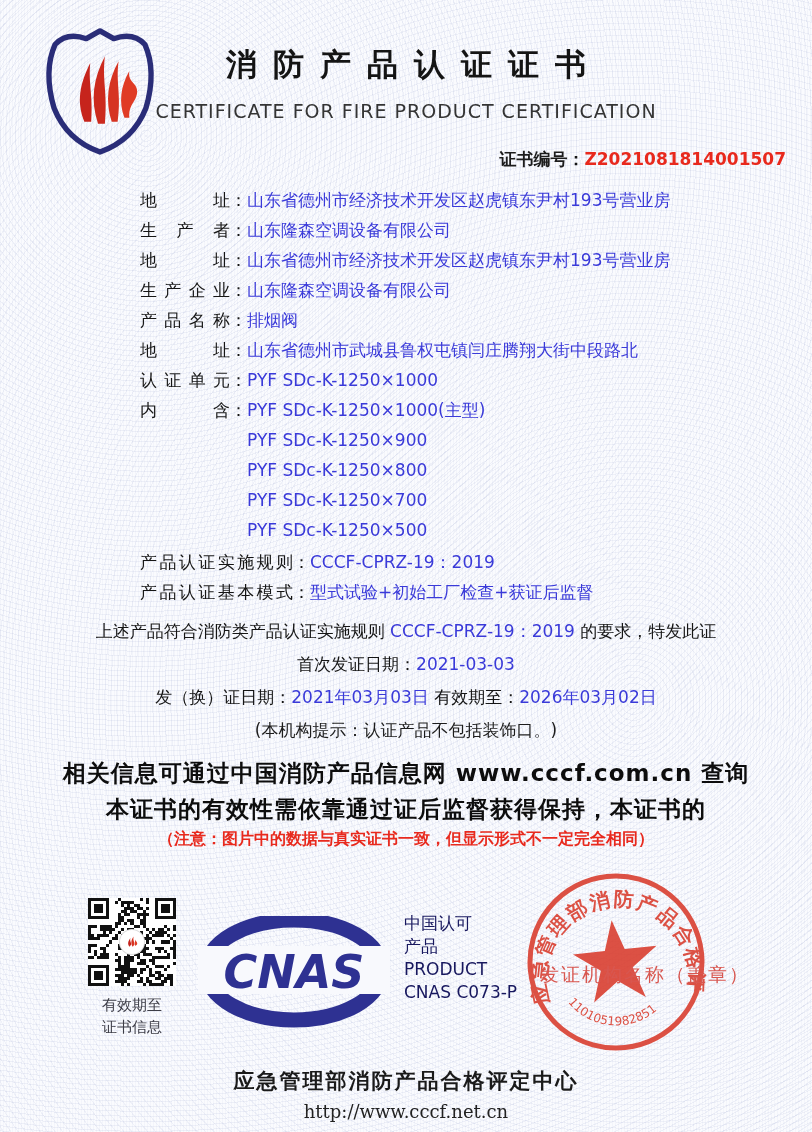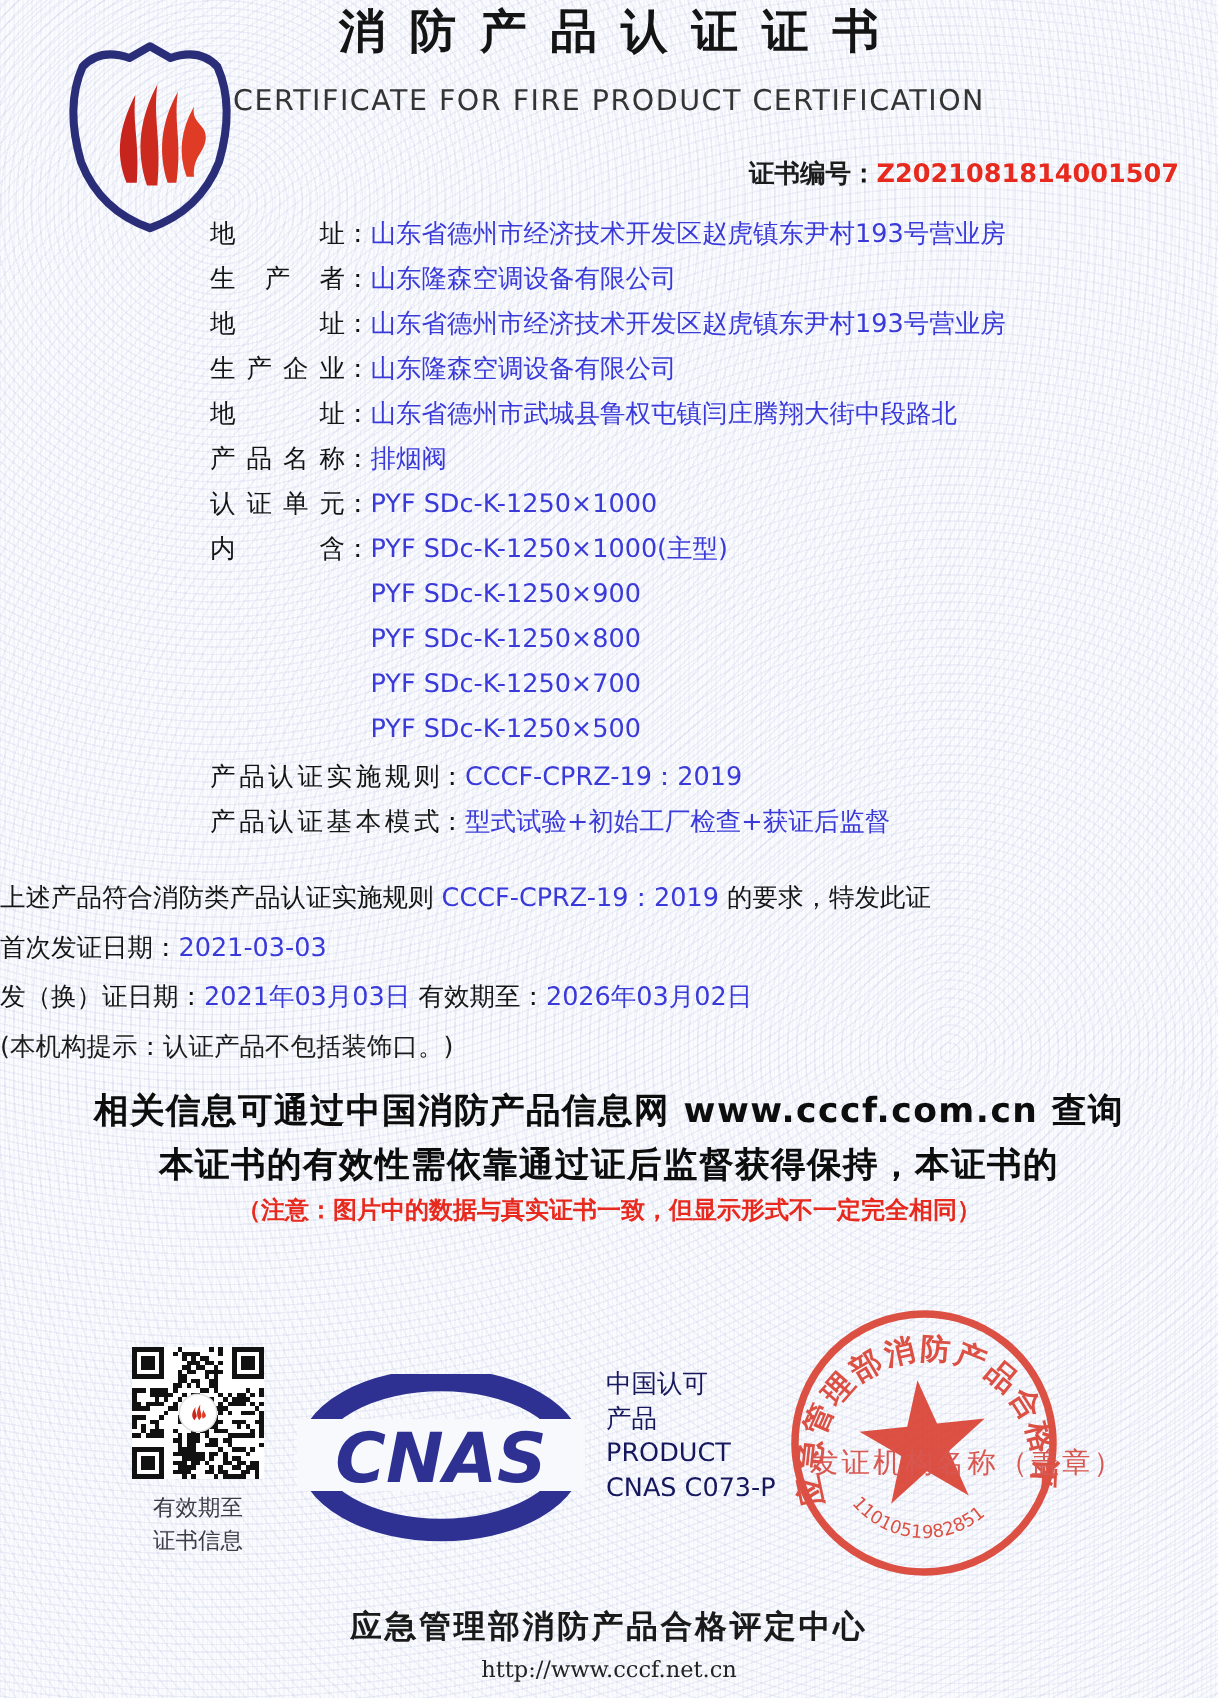--- a/index.html
+++ b/index.html
@@ -7,33 +7,33 @@
     position:relative;width:812px;height:1132px;margin:0 auto;overflow:hidden;
     font-family:"DejaVu Sans","Liberation Sans",sans-serif;
     color:#1c1c1c;
     background-color:#fafbfe;
     background-image:
       repeating-radial-gradient(circle at 18% 12%, rgba(120,135,190,.10) 0 1px, rgba(255,255,255,0) 1px 5px),
       repeating-radial-gradient(circle at 78% 62%, rgba(120,135,190,.09) 0 1px, rgba(255,255,255,0) 1px 6px),
       repeating-linear-gradient(90deg, rgba(130,140,200,.06) 0 1px, transparent 1px 3px);
   }
   .shield{position:absolute;left:36px;top:24px;width:128px;height:132px;}
-  .title-wrap{text-align:center;}
+  .title-wrap{padding-top:44px;text-align:center;}
   .title{font-size:31px;font-weight:bold;letter-spacing:16px;text-indent:16px;color:#141414;}
   .subtitle{margin-top:14px;font-size:19px;letter-spacing:1px;color:#343434;}
   .certno-row{margin-top:26px;padding-right:26px;text-align:right;font-size:17px;font-weight:bold;}
   .certno-val{color:#e8291d;}
   .fields{margin:14px 0 0 140px;font-size:17px;}
   .frow{height:30px;line-height:30px;white-space:nowrap;}
   .lbl{display:inline-block;width:90px;text-align:justify;text-align-last:justify;white-space:nowrap;vertical-align:top;color:#151515;font-weight:500;}
   .lbl-wide{display:inline-block;width:153px;text-align:justify;text-align-last:justify;white-space:nowrap;vertical-align:top;color:#151515;font-weight:500;}
   .colon{color:#151515;}
   .val{color:#3a3ad9;}
   .model-row{height:30px;line-height:30px;padding-left:247px;font-size:17px;}
-  .center-sec{margin-top:20px;text-align:left;font-size:17px;}
+  .center-sec{margin-top:8px;text-align:center;font-size:17px;}
   .center-sec .crow{height:33px;line-height:33px;}
   .blk{color:#151515;}
   .validity{margin-top:8px;text-align:center;font-weight:bold;color:#0d0d0d;}
   .validity .vrow{font-size:23px;height:36px;line-height:36px;letter-spacing:1px;}
   .rednote{margin-top:2px;text-align:center;font-size:16px;font-weight:bold;color:#e8291d;}
   
   .qr-block{position:absolute;left:84px;top:898px;width:96px;text-align:center;}
   .qr-box{position:relative;width:88px;height:88px;margin:0 auto;background:#fff;}
   .qr-center{position:absolute;left:50%;top:50%;width:24px;height:24px;margin:-12px 0 0 -12px;background:#fff;border-radius:50%;
     display:flex;align-items:center;justify-content:center;box-shadow:0 0 0 1px #ddd;}
@@ -41,21 +41,21 @@
   .cnas-logo{position:absolute;left:198px;top:916px;width:192px;height:112px;}
   .accred{position:absolute;left:404px;top:912px;font-size:17px;line-height:23px;color:#17175e;}
   .stamp{position:absolute;left:516px;top:862px;width:200px;height:200px;opacity:.88;transform:rotate(-6deg);}
   .stamp-overlay{position:absolute;left:540px;top:962px;width:260px;font-size:19px;letter-spacing:2px;color:#d85750;
     font-family:"DejaVu Serif","Liberation Serif",serif;white-space:nowrap;}
   .footer{position:absolute;left:0;right:0;bottom:10px;text-align:center;
     font-family:"DejaVu Serif","Liberation Serif",serif;color:#222;}
   .footer-org{font-size:21px;font-weight:bold;letter-spacing:2px;color:#1a1a1a;}
   .footer-addr{margin-top:9px;font-size:15px;}
   .footer-addr .gap{display:inline-block;width:42px;}
-  .footer-url{margin-top:6px;font-size:15px;}
+  .footer-url{margin-top:6px;font-size:18px;}
 </style>
 </head>
 <body>
 
 <div class="page">
 
   <svg class="shield" viewBox="0 0 130 135">
     <path d="M65,7 L79,15 Q99,8 111,21 Q123,48 112,86 Q99,119 65,131 Q31,119 18,86 Q7,48 19,21 Q31,8 51,15 Z" fill="none" stroke="#2a2d78" stroke-width="5.5" stroke-linejoin="round"></path>
     <path d="M49,100 C41,80 44,62 55,40 C53,62 58,72 56,100 Z" fill="#c6241c"></path>
     <path d="M63,102 C55,78 58,56 70,33 C67,58 73,70 70,102 Z" fill="#cc2a1e"></path>
@@ -79,24 +79,24 @@
     <div class="frow">
       <span class="lbl">生产者</span><span class="colon">：</span><span class="val">山东隆森空调设备有限公司</span>
     </div>
     <div class="frow">
       <span class="lbl">地址</span><span class="colon">：</span><span class="val">山东省德州市经济技术开发区赵虎镇东尹村193号营业房</span>
     </div>
     <div class="frow">
       <span class="lbl">生产企业</span><span class="colon">：</span><span class="val">山东隆森空调设备有限公司</span>
     </div>
     <div class="frow">
+      <span class="lbl">产品名称</span><span class="colon">：</span><span class="val">排烟阀</span>
+    </div>
+    <div class="frow">
       <span class="lbl">地址</span><span class="colon">：</span><span class="val">山东省德州市武城县鲁权屯镇闫庄腾翔大街中段路北</span>
-    </div>
-    <div class="frow">
-      <span class="lbl">产品名称</span><span class="colon">：</span><span class="val">排烟阀</span>
     </div>
     <div class="frow">
       <span class="lbl">认证单元</span><span class="colon">：</span><span class="val">PYF SDc-K-1250×1000</span>
     </div>
     <div class="frow">
       <span class="lbl">内含</span><span class="colon">：</span><span class="val">PYF SDc-K-1250×1000(主型)</span>
     </div>
   </div>
 
   <div class="model-row val">PYF SDc-K-1250×900</div>

